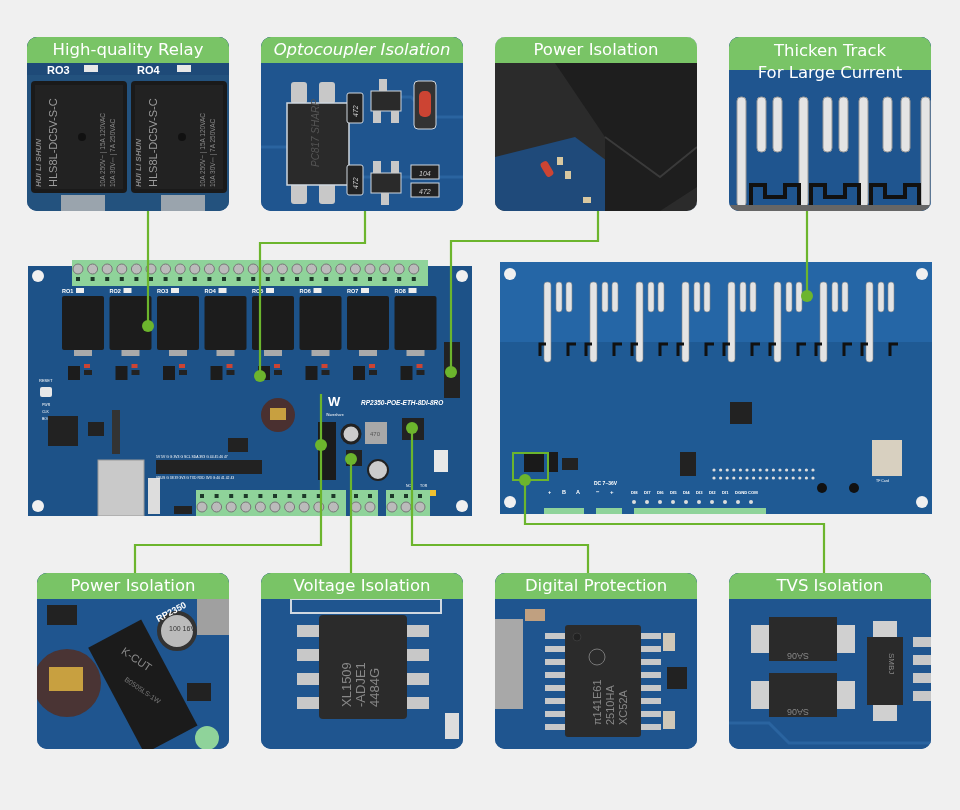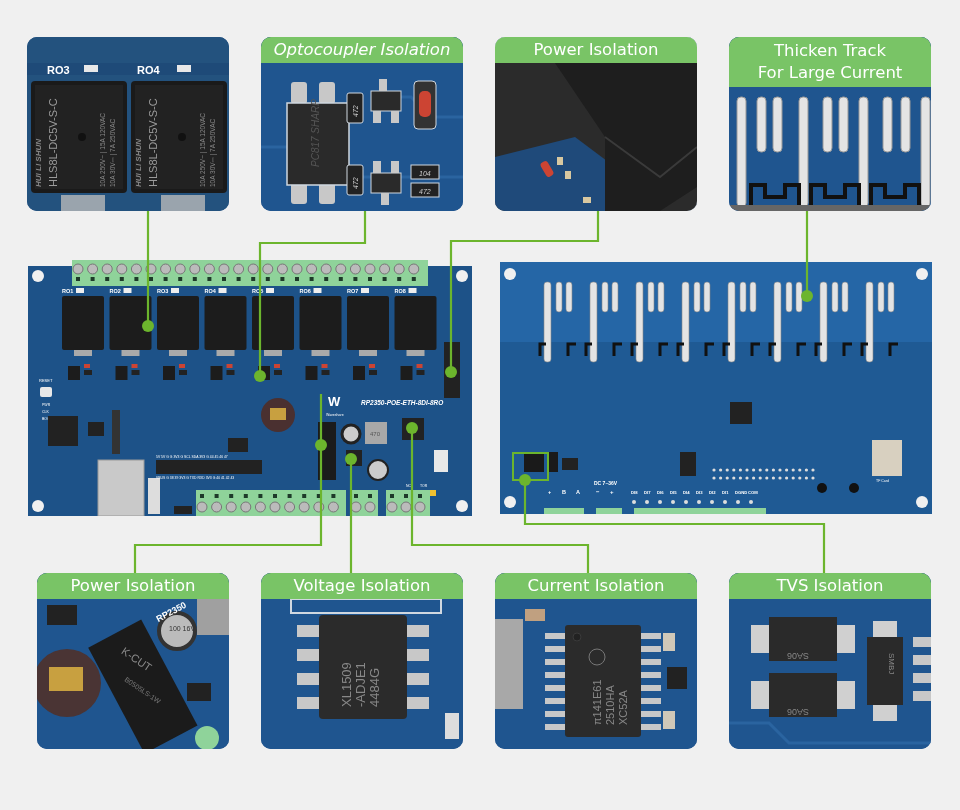--- a/index.html
+++ b/index.html
@@ -2,21 +2,21 @@
 <html><head>
 <meta charset="utf-8">
 <style>
   * { box-sizing: border-box; margin: 0; padding: 0; }
   html, body { width: 960px; height: 810px; background: #f0f0f0; overflow: hidden; }
   body { position: relative; font-family: "DejaVu Sans", sans-serif; }
 
   .card { position: absolute; width: 202px; height: 174px; border-radius: 10px; overflow: hidden; background: #1f4e86; }
   .card .label { position: absolute; left: 0; top: 0; width: 100%; height: 26px; background: #79c466; color: #fff;
     font-size: 16.5px; text-align: center; line-height: 26px; white-space: nowrap; z-index: 3; }
-  .card.tall .label { height: 50px; line-height: 22px; padding-top: 3px; white-space: pre-line; }
+  .card.tall .label { height: 33px; line-height: 22px; padding-top: 3px; white-space: pre-line; }
   .card .photo { position: absolute; left: 0; top: 0; width: 100%; height: 100%; }
 
   #c1 { left: 27px; top: 37px; }
   #c2 { left: 261px; top: 37px; font-style: italic; }
   #c3 { left: 495px; top: 37px; }
   #c4 { left: 729px; top: 37px; }
   #c5 { left: 37px; top: 573px; width: 192px; height: 176px; }
   #c6 { left: 261px; top: 573px; width: 202px; height: 176px; }
   #c7 { left: 495px; top: 573px; width: 202px; height: 176px; }
   #c8 { left: 729px; top: 573px; width: 202px; height: 176px; }
@@ -53,20 +53,21 @@
       <rect x="108" y="48" width="88" height="104" fill="#222"></rect>
       <text transform="translate(130,150) rotate(-90)" fill="#9c9c9c" font-size="11">HLS8L-DC5V-S-C</text>
       <text transform="translate(114,150) rotate(-90)" fill="#888" font-size="8" font-style="italic" font-weight="bold">HUI LI SHUN</text>
       <text transform="translate(178,150) rotate(-90)" fill="#888" font-size="6.5">10A 250V~ | 15A 120VAC</text>
       <text transform="translate(188,150) rotate(-90)" fill="#888" font-size="6.5">10A 30V⎓ | 7A 250VAC</text>
       <circle cx="155" cy="100" r="4" fill="#111"></circle>
     </g>
     <rect x="34" y="158" width="44" height="16" fill="#9aa4ad"></rect>
     <rect x="134" y="158" width="44" height="16" fill="#9aa4ad"></rect>
   </svg>
+  <div class="label">High-quality Relay</div>
 </div>
 
 <div class="card" id="c2">
   <svg class="photo" viewBox="0 0 202 174">
     <rect width="202" height="174" fill="#1f558f"></rect>
     <path d="M0 110 L60 110 L90 140 L202 140" stroke="#2a64a0" stroke-width="3" fill="none"></path>
     <path d="M120 60 L150 60 L170 80 L202 80" stroke="#2a64a0" stroke-width="3" fill="none"></path>
     <g>
       <rect x="30" y="45" width="16" height="22" rx="3" fill="#c8c8c8"></rect>
       <rect x="58" y="45" width="16" height="22" rx="3" fill="#c8c8c8"></rect>
@@ -526,21 +527,21 @@
     <circle cx="82" cy="64" r="4" fill="#222" stroke="#3a3a3a"></circle>
     <circle cx="102" cy="84" r="8" fill="none" stroke="#777"></circle>
     <text transform="translate(106,152) rotate(-90)" fill="#888" font-size="11">π141E61</text>
     <text transform="translate(119,152) rotate(-90)" fill="#888" font-size="11">2510HA</text>
     <text transform="translate(132,152) rotate(-90)" fill="#888" font-size="11">XC52A</text>
     <rect x="30" y="36" width="20" height="12" fill="#c0a080"></rect>
     <rect x="168" y="60" width="12" height="18" fill="#d0c8b8"></rect>
     <rect x="168" y="138" width="12" height="18" fill="#d0c8b8"></rect>
     <rect x="172" y="94" width="20" height="22" fill="#222"></rect>
   </svg>
-  <div class="label">Current Isolation</div>
+  <div class="label">Digital Protection</div>
 </div>
 
 <div class="card" id="c8">
   <svg class="photo" viewBox="0 0 202 176">
     <rect width="202" height="176" fill="#1f558f"></rect>
     <path d="M0 150 L40 150 L60 170 L202 170" stroke="#2a64a0" stroke-width="3" fill="none"></path>
     <g>
       <rect x="22" y="52" width="22" height="28" fill="#d0d0d0"></rect>
       <rect x="104" y="52" width="22" height="28" fill="#d0d0d0"></rect>
       <rect x="40" y="44" width="68" height="44" fill="#2a2a2a"></rect>

